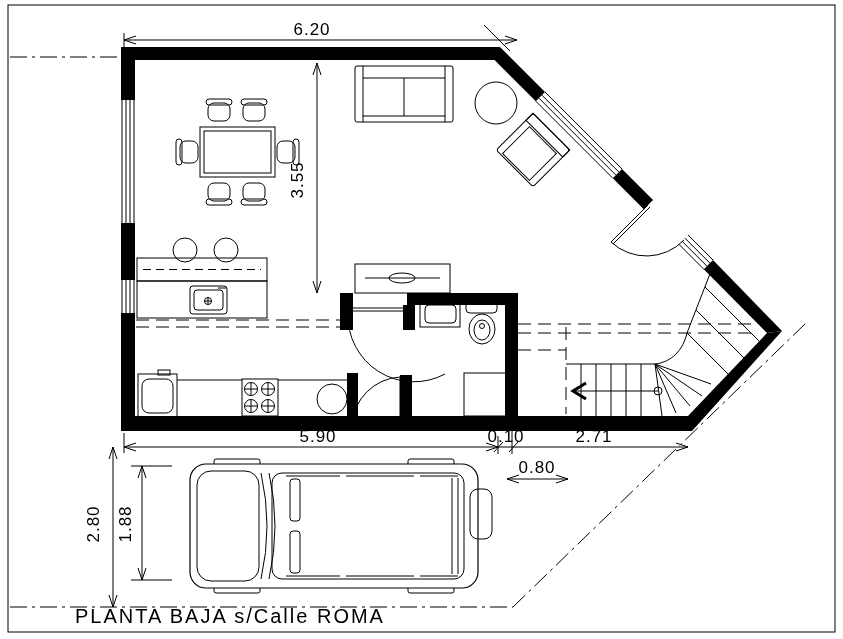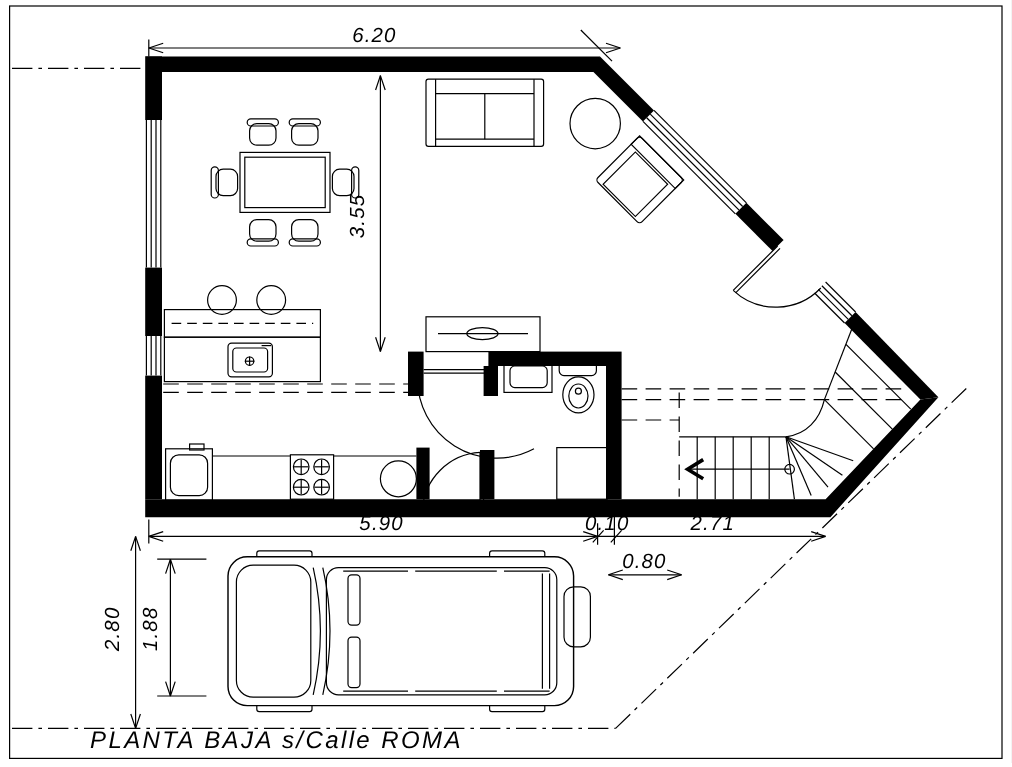--- a/index.html
+++ b/index.html
@@ -1,17 +1,17 @@
 <!DOCTYPE html>
 <html><head>
 <meta charset="utf-8">
 <style>
   html,body{margin:0;padding:0;background:#e8e8e8;}
   .sheet{position:relative;width:843px;height:639px;background:#ffffff;margin:0 auto;
-         font-family:"Liberation Sans", sans-serif;font-style:italic;}
+         font-family:"Liberation Sans", sans-serif;}
   svg{position:absolute;left:0;top:0;}
   .ink{stroke:#000;fill:none;stroke-width:1;}
   .ink2{stroke:#000;fill:none;stroke-width:1.4;}
   .wall{fill:#000;stroke:none;}
   .dash{stroke:#000;fill:none;stroke-width:1;stroke-dasharray:13 7;}
   .dashdot{stroke:#000;fill:none;stroke-width:1;stroke-dasharray:17 5 3 5;}
   .dimline{stroke:#000;fill:none;stroke-width:1;}
   .dimtxt{font-family:"Liberation Sans", sans-serif;font-size:17px;fill:#000;letter-spacing:1px;}
   .title{font-family:"Liberation Sans", sans-serif;font-size:20px;fill:#000;letter-spacing:2px;}
   .white{fill:#fff;stroke:none;}

